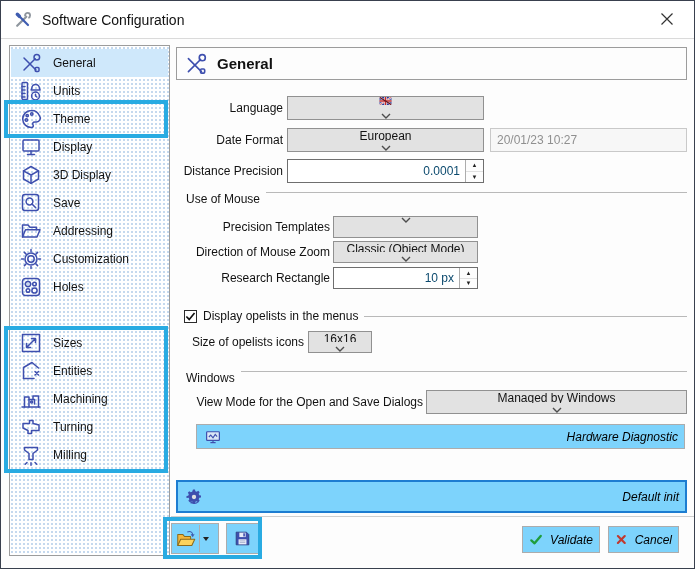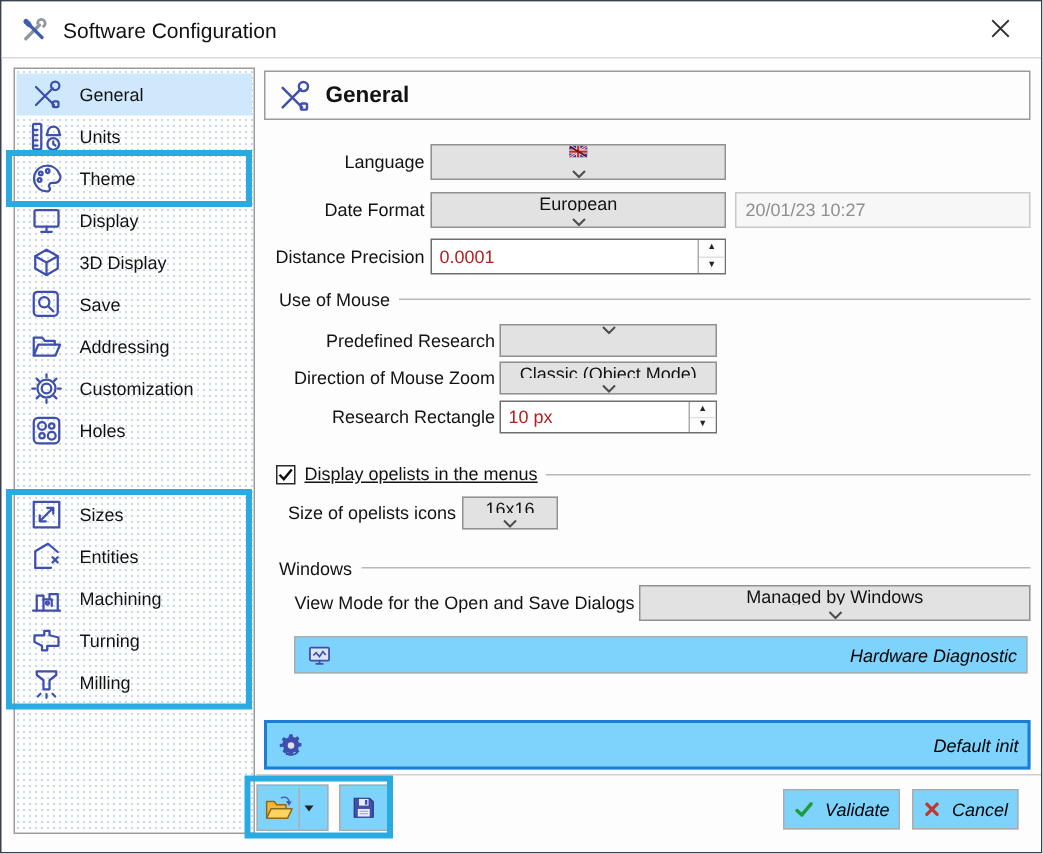--- a/index.html
+++ b/index.html
@@ -33,30 +33,30 @@
   
   .flabel{position:absolute;text-align:right;white-space:nowrap;}
   .combo{position:absolute;display:flex;align-items:center;background:#e2e2e2;border:1px solid #919191;
     padding:0 5px;gap:4px;box-sizing:border-box;flex-direction:column;}
   .combo .val{flex:1;white-space:nowrap;overflow:hidden;}
   .chev{flex:none;}
   .disabled-field{position:absolute;background:#f7f7f7;border:1px solid #c9c9c9;color:#8f8f8f;
     display:flex;align-items:center;padding:0 6px;box-sizing:border-box;}
   .spinfield{position:absolute;display:flex;background:#fff;border:1px solid #6e6e6e;box-sizing:border-box;}
   .spinfield input{flex:1;min-width:0;border:0;outline:0;padding:0 5px;background:transparent;
-    font-family:"Liberation Sans",sans-serif;font-size:12px;color:#b91c1c;}
+    font-family:"Liberation Sans",sans-serif;font-size:12px;color:#0c4a6e;text-align:right;}
   .spinner{width:17px;border-left:1px solid #adadad;display:flex;flex-direction:column;}
   .spin-btn{flex:1;display:flex;align-items:center;justify-content:center;font-size:6px;line-height:1;
     color:#222;background:#fdfdfd;}
   .spin-btn.up{border-bottom:1px solid #e0e0e0;}
-  .group-hdr{position:absolute;display:flex;align-items:center;gap:6px;}
+  .group-hdr{position:absolute;display:flex;align-items:flex-start;gap:6px;}
   .group-hdr .line{flex:1;height:1px;background:#b9b9b9;}
   .checkbox{width:13px;height:13px;flex:none;border:1px solid #2b2b2b;background:#fff;
     display:inline-flex;align-items:center;justify-content:center;box-sizing:border-box;}
-  .chk-row{position:absolute;display:flex;align-items:center;gap:6px;text-decoration:underline;}
+  .chk-row{position:absolute;display:flex;align-items:center;gap:6px;}
   
   .btn{position:absolute;display:flex;align-items:center;justify-content:space-between;gap:7px;
     background:#7dd3fc;border:1px solid #acacac;box-sizing:border-box;font-size:12px;cursor:default;font-style:italic;}
   .btn-default-init{border:2px solid var(--focus-blue,#1d7dd1);}
   .footer-sep{position:absolute;left:170px;top:515px;width:524px;height:1px;background:#cfcfcf;}
   .split-right{width:13px;align-self:stretch;border-left:1px solid #adadad;display:flex;
     align-items:center;justify-content:center;}
   .caret-down{width:0;height:0;border-left:3.5px solid transparent;border-right:3.5px solid transparent;
     border-top:4px solid #222;}
   
@@ -314,21 +314,21 @@
       <div class="spin-btn up">▲</div>
       <div class="spin-btn">▼</div>
     </div>
   </div>
 
   <div class="group-hdr" style="left:185px;top:191px;width:501px;height:15px">
     <span>Use of Mouse</span>
     <span class="line"></span>
   </div>
 
-  <div class="flabel" style="left:160px;top:215px;width:169px;line-height:22px">Predefined Research</div>
+  <div class="flabel" style="left:160px;top:215px;width:169px;line-height:22px">Precision Templates</div>
   <div class="combo" style="left:332px;top:215px;width:145px;height:22px">
     <svg class="chev" width="10" height="6" viewBox="0 0 10 6">
       <polyline points="1,1 5,5 9,1" fill="none" stroke="#4d4d4d" stroke-width="1.4"></polyline>
       </svg>
   </div>
 
   <div class="flabel" style="left:160px;top:240px;width:169px;line-height:22px">Direction of Mouse Zoom</div>
   <div class="combo" style="left:332px;top:240px;width:145px;height:22px">
     <span class="val">Classic (Object Mode)</span>
     <svg class="chev" width="10" height="6" viewBox="0 0 10 6">

